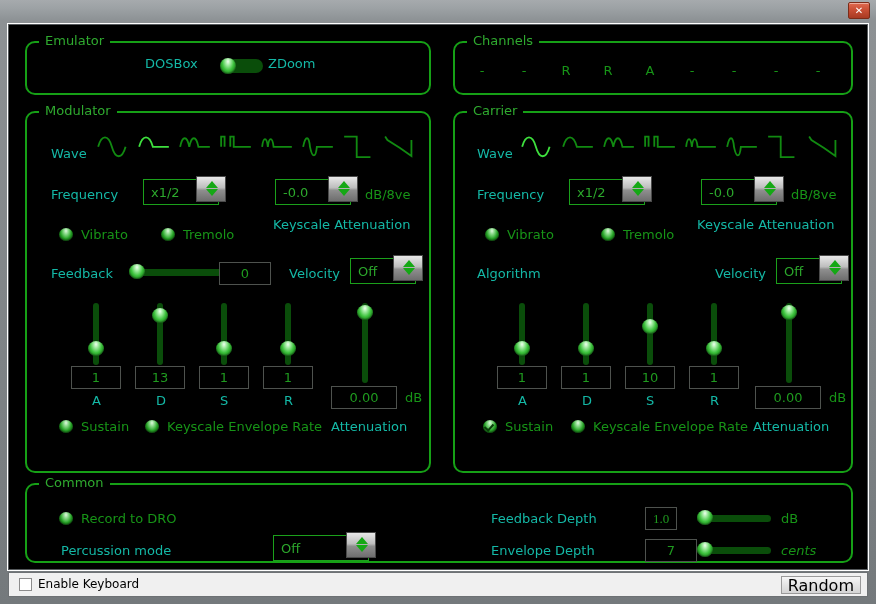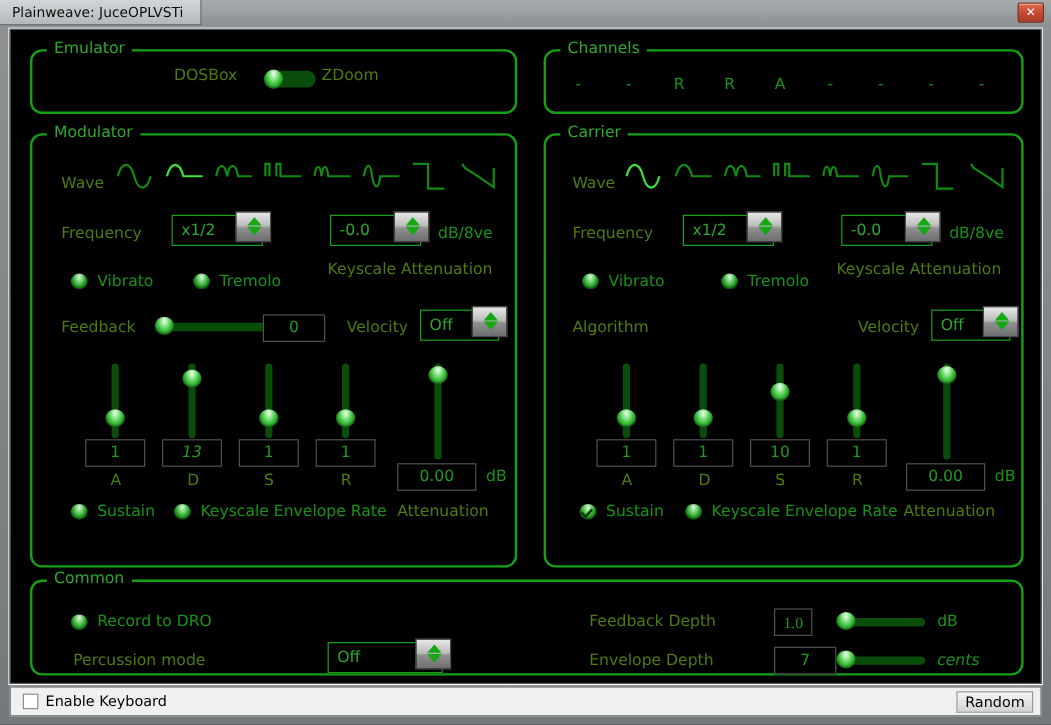--- a/index.html
+++ b/index.html
@@ -52,21 +52,21 @@
     position:absolute;left:0;top:8px;right:0;bottom:0;
     border:2px solid #16a016;border-radius:10px;
   }
   .group .glabel{
     position:absolute;left:14px;top:0;padding:0 6px;
     background:#000;color:#2faa2f;font-size:13px;line-height:16px;
     z-index:2;white-space:nowrap;
   }
   .group .inner{position:absolute;left:0;top:8px;right:0;bottom:0;z-index:1;}
   
-  .lbl{position:absolute;color:#4d7c0f;font-size:13px;white-space:nowrap;}
+  .lbl{position:absolute;color:#14b8a6;font-size:13px;white-space:nowrap;}
   .unit{position:absolute;color:#179417;font-size:13px;}
   
   .wave-row{position:absolute;}
   .wave-btn{
     position:absolute;width:40px;height:36px;cursor:pointer;
   }
   .wave-btn svg{display:block;}
   
   .spin{
     position:absolute;height:26px;box-sizing:border-box;
@@ -156,32 +156,29 @@
   }
   .kbchk{
     position:absolute;left:10px;top:5px;width:13px;height:13px;
     background:#fff;border:1px solid #8c8c8c;box-sizing:border-box;cursor:pointer;
   }
   .kblbl{position:absolute;left:29px;top:4px;font-size:12px;color:#000;}
   .randbtn{
     position:absolute;right:6px;top:3px;height:18px;padding:0 6px;
     background:linear-gradient(180deg,#f6f6f6 0%,#e4e4e4 50%,#d4d4d4 100%);
     border:1px solid #9a9a9a;box-sizing:border-box;
-    font-size:12px;color:#000;display:flex;align-items:center;cursor:pointer;
+    font-size:16px;color:#000;display:flex;align-items:center;cursor:pointer;
   }
 </style>
 </head>
 <body>
 
 <div class="window">
 
   <div class="titlebar">
-    <div class="titlebar-tab">
-      <span>Plainweave: JuceOPLVSTi</span>
-    </div>
     <div class="close-btn">✕</div>
   </div>
 
   <div class="plugin">
 
     <div class="group" style="left:16px;top:8px;width:406px;height:62px;text-align:center;">
       <div class="gb"></div>
       <div class="glabel">Emulator</div>
       <div class="inner">
         <div class="lbl" style="left:120px;top:15px;">DOSBox</div>
@@ -308,21 +305,21 @@
             <div class="vsl" style="left: 60px; top: 192px; height: 62px;">
               <div class="trk"></div>
               <div class="thumb" style="top:38px"></div>
             </div>
             <div class="valbox" style="left: 46px; top: 255px; width: 50px;">1</div>
             <div class="lbl" style="left: 67px; top: 282px;">A</div>
             <div class="vsl" style="left: 124px; top: 192px; height: 62px;">
               <div class="trk"></div>
               <div class="thumb" style="top:5px"></div>
             </div>
-            <div class="valbox" style="left: 110px; top: 255px; width: 50px; font-style: italic;">13</div>
+            <div class="valbox" style="left: 110px; top: 255px; width: 50px;">13</div>
             <div class="lbl" style="left: 131px; top: 282px;">D</div>
             <div class="vsl" style="left: 188px; top: 192px; height: 62px;">
               <div class="trk"></div>
               <div class="thumb" style="top:38px"></div>
             </div>
             <div class="valbox" style="left: 174px; top: 255px; width: 50px;">1</div>
             <div class="lbl" style="left: 195px; top: 282px;">S</div>
             <div class="vsl" style="left: 252px; top: 192px; height: 62px;">
               <div class="trk"></div>
               <div class="thumb" style="top:38px"></div>

